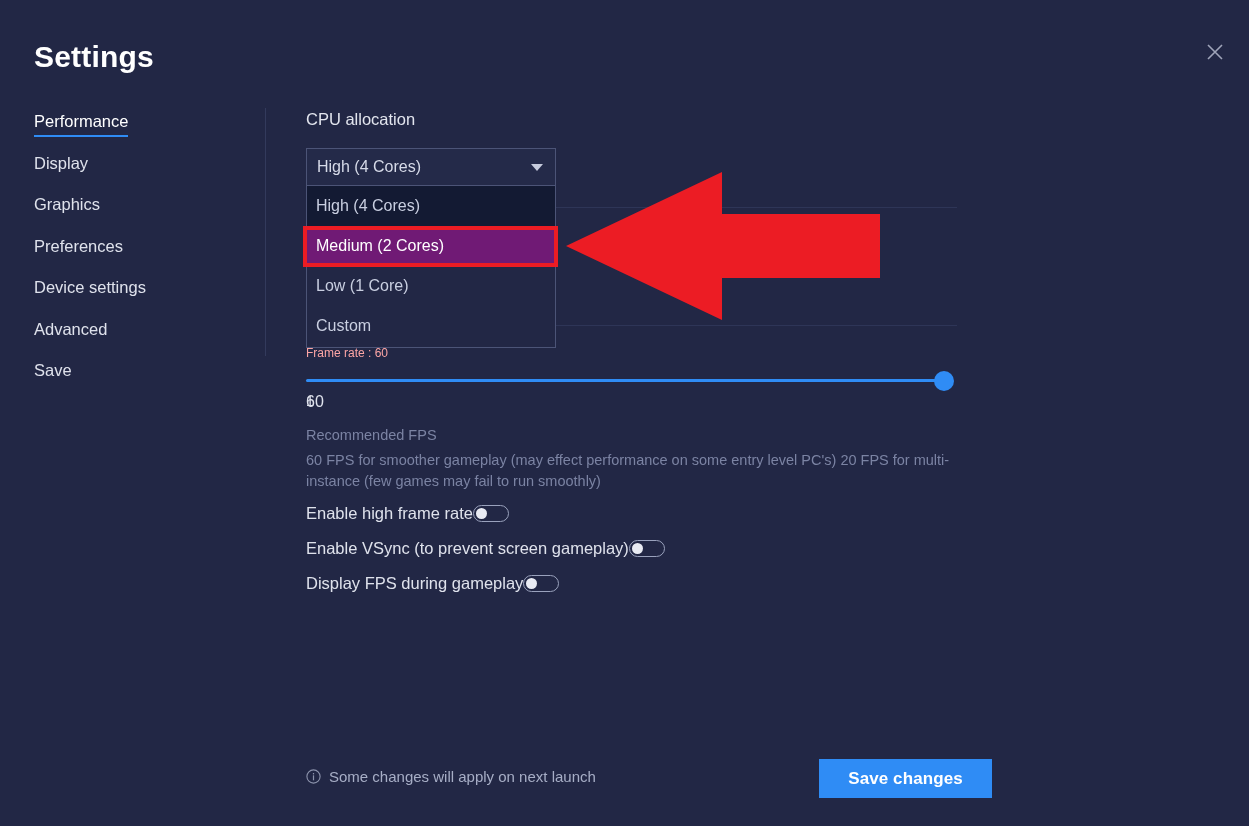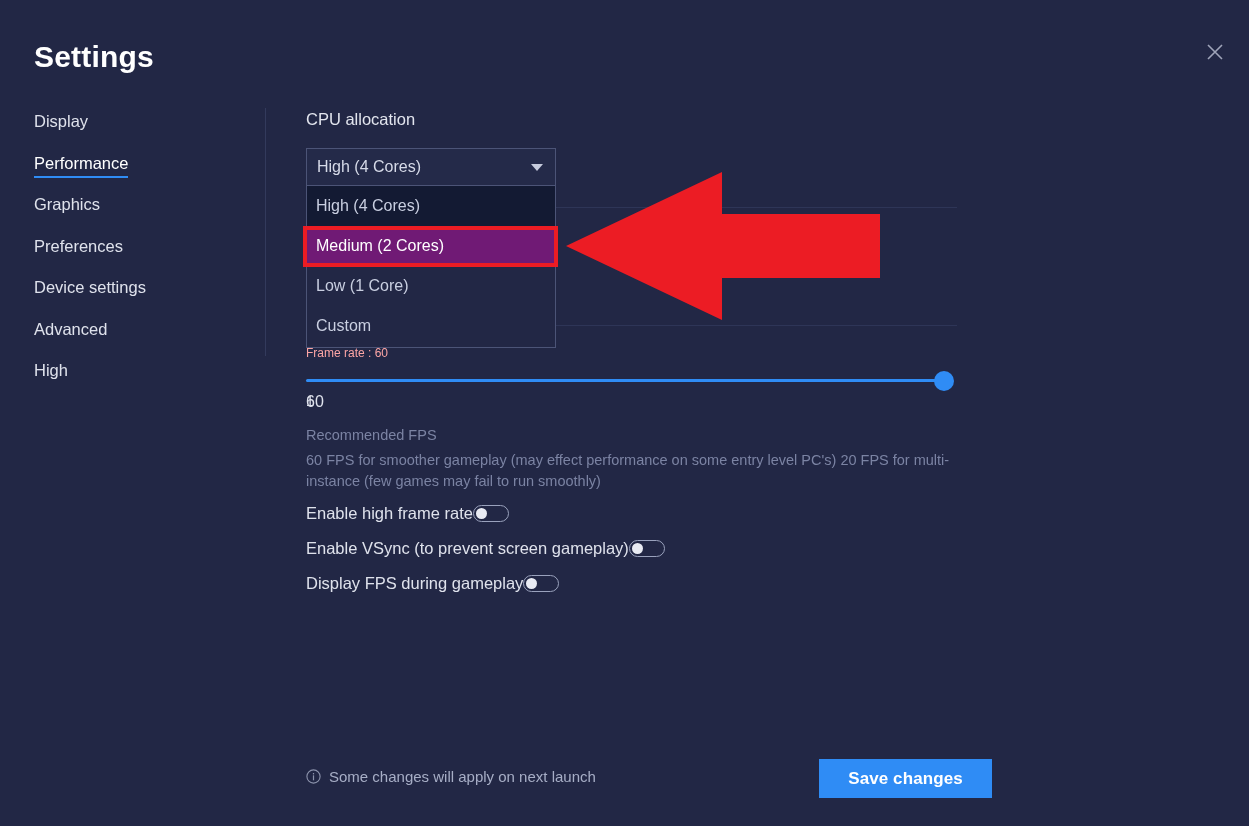--- a/index.html
+++ b/index.html
@@ -311,27 +311,27 @@
       <path d="M3 3 L17 17 M17 3 L3 17" stroke="#c9cee0" stroke-width="1.6" fill="none"></path>
     </svg>
   </span>
 </div>
 
 <div id="page-title">Settings</div>
 
 <div id="content-divider"></div>
 
 <nav id="sidebar">
+  <div class="nav-row"><span class="nav-item active">Performance</span></div>
   <div class="nav-row"><span class="nav-item">Display</span></div>
-  <div class="nav-row"><span class="nav-item active">Performance</span></div>
   <div class="nav-row"><span class="nav-item">Graphics</span></div>
   <div class="nav-row"><span class="nav-item">Preferences</span></div>
   <div class="nav-row"><span class="nav-item">Device settings</span></div>
   <div class="nav-row"><span class="nav-item">Advanced</span></div>
-  <div class="nav-row"><span class="nav-item">High</span></div>
+  <div class="nav-row"><span class="nav-item">Save</span></div>
 </nav>
 
 <div class="ghost-divider" id="ghost-divider-1"></div>
 <div class="ghost-divider" id="ghost-divider-2"></div>
 
 <div id="cpu-label">CPU allocation</div>
 
 <div id="select-box">
   <span id="select-value">High (4 Cores)</span>
   <span class="caret"></span>

